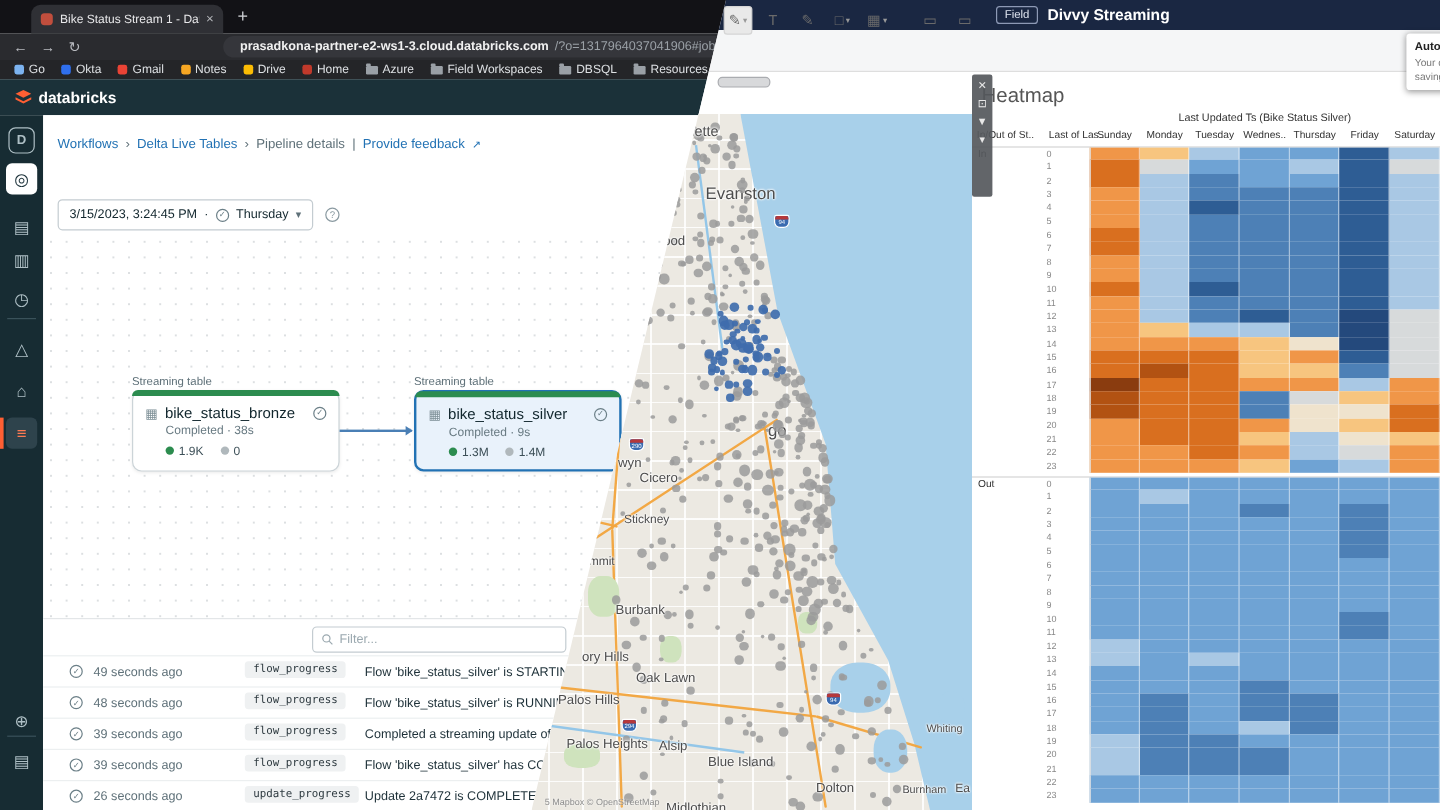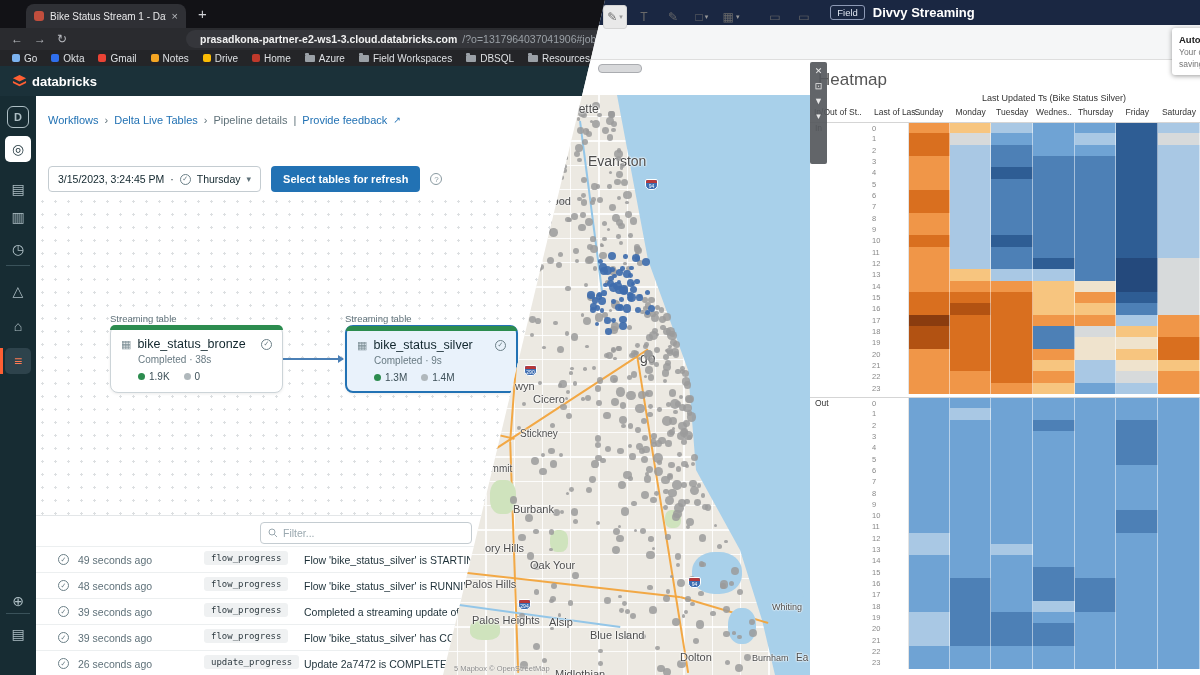--- a/index.html
+++ b/index.html
@@ -235,21 +235,20 @@
       <span class="ext">↗</span>
     </div>
     <div class="controls">
       <div class="runsel">
         <span>3/15/2023, 3:24:45 PM</span>
         <span>·</span>
           <span class="ckc">✓</span>
         <span>Thursday</span>
         <span class="caret">▾</span>
       </div>
-      <div class="btn-primary">Select tables for refresh</div>
       <span class="qic">?</span>
     </div>
     <div class="canvas">
       <span class="card-label" style="left:74px;top:118px">Streaming table</span>
       <div class="card" style="left:74px;top:130px">
         <div class="card-row1">
           <span class="tbl-ic">▦</span>
           <span class="card-name">bike_status_bronze</span>
           <span class="ckc">✓</span>
         </div>
@@ -886,21 +885,21 @@
         <span class="mlabel" style="left: 142px; top: 42px; font-size: 12px;">nette</span>
         <span class="mlabel under" style="left: 158px; top: 70px; font-size: 14px; margin-top: 23px;">Evanston</span>
         <span class="mlabel" style="left: 100px; top: 135px; font-size: 11px;">olnwood</span>
         <span class="mlabel under" style="left: 210px; top: 290px; font-size: 14px;">go</span>
         <span class="mlabel" style="left: 85px; top: 320px; font-size: 11px;">wyn</span>
         <span class="mlabel" style="left: 103px; top: 333px; font-size: 11px;">Cicero</span>
         <span class="mlabel" style="left: 90px; top: 368px; font-size: 10px;">Stickney</span>
         <span class="mlabel" style="left: 55px; top: 403px; font-size: 10px;">ummit</span>
         <span class="mlabel" style="left: 83px; top: 443px; font-size: 11px;">Burbank</span>
         <span class="mlabel" style="left: 55px; top: 482px; font-size: 11px;">ory Hills</span>
-        <span class="mlabel" style="left: 100px; top: 499px; font-size: 11px;">Oak Your</span>
+        <span class="mlabel" style="left: 100px; top: 499px; font-size: 11px;">Oak Lawn</span>
         <span class="mlabel" style="left: 35px; top: 518px; font-size: 11px;">Palos Hills</span>
         <span class="mlabel" style="left: 42px; top: 554px; font-size: 11px;">Palos Heights</span>
         <span class="mlabel" style="left: 119px; top: 556px; font-size: 11px;">Alsip</span>
         <span class="mlabel" style="left: 160px; top: 569px; font-size: 11px;">Blue Island</span>
         <span class="mlabel" style="left: 125px; top: 608px; font-size: 11px;">Midlothian</span>
         <span class="mlabel" style="left: 250px; top: 591px; font-size: 11px;">Dolton</span>
         <span class="mlabel" style="left: 322px; top: 593px; font-size: 9px;">Burnham</span>
         <span class="mlabel" style="left: 342px; top: 542px; font-size: 9px;">Whiting</span>
         <span class="mlabel" style="left: 366px; top: 592px; font-size: 10px;">Ea</span>
       </div>

